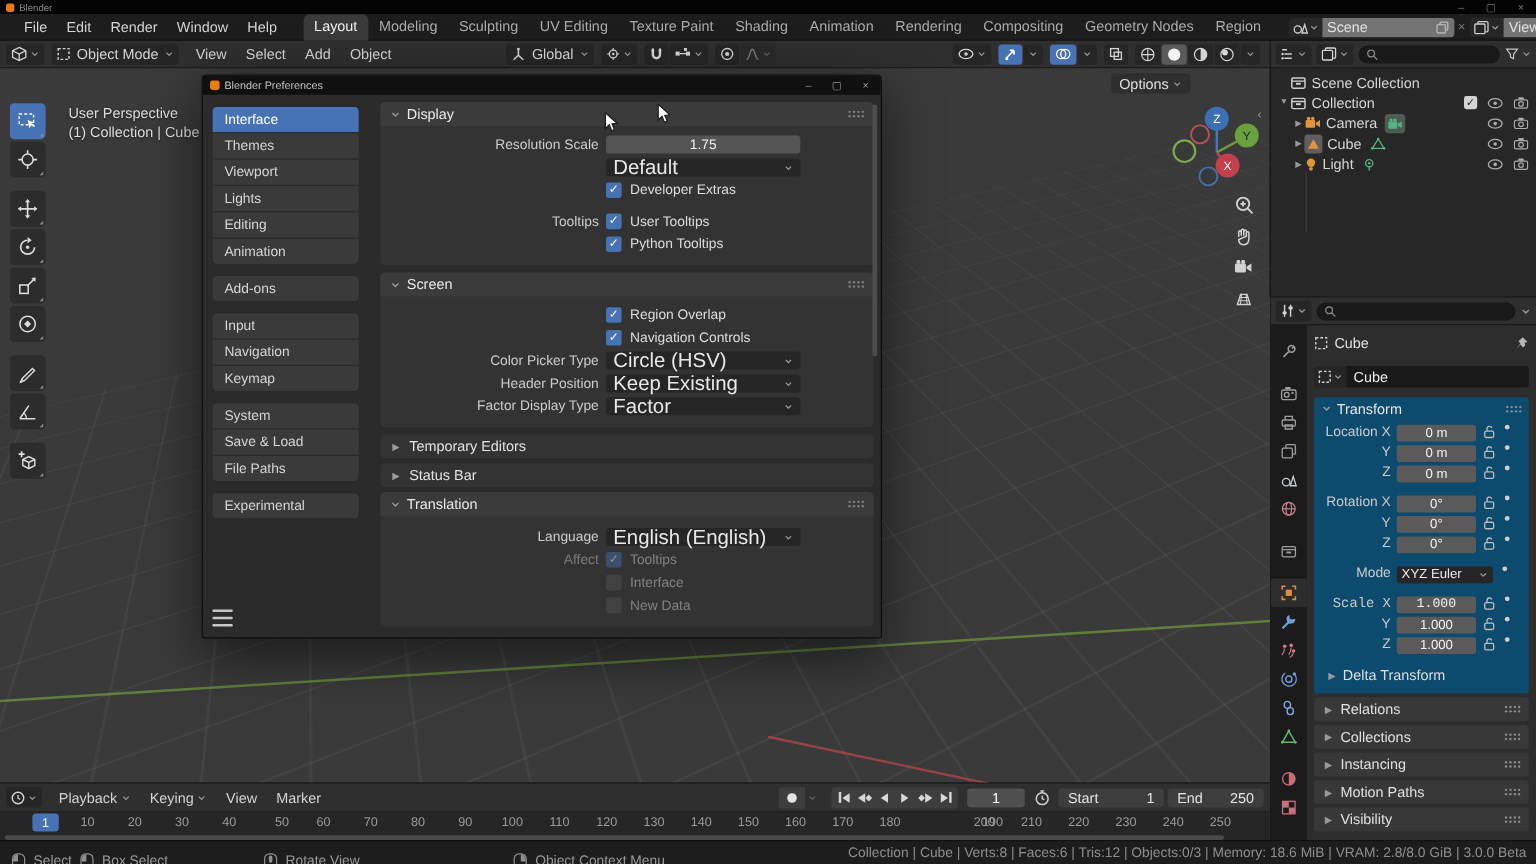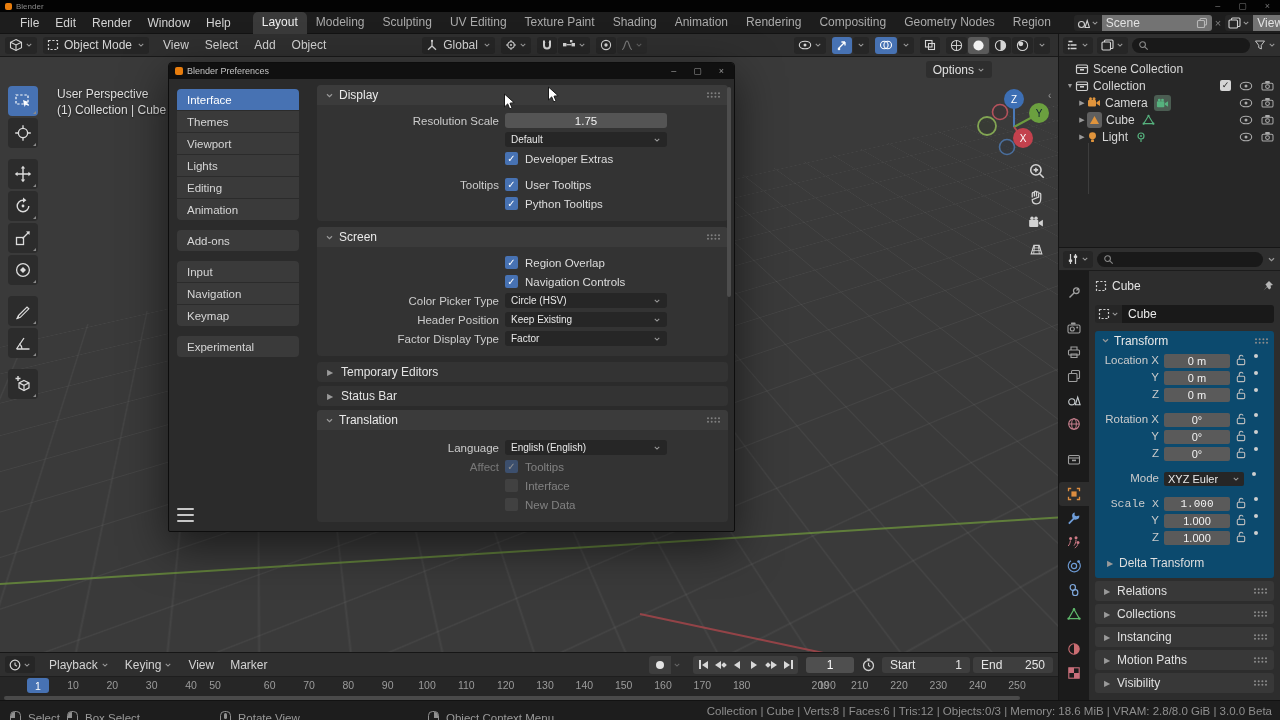--- a/index.html
+++ b/index.html
@@ -97,21 +97,21 @@
   .pgroup{border-radius:4px;overflow:hidden;margin-bottom:10px;display:flex;flex-direction:column;gap:1px;background:#2b2b2b;}
   .pnav-item{height:21px;background:#3a3a3a;color:#d6d6d6;display:flex;align-items:center;padding-left:10px;font-size:11.5px;}
   .pnav-item.active{background:#4772b3;color:#fff;}
   #pbody{position:absolute;left:148px;top:22px;width:411px;}
   .ppanel{background:#333333;border-radius:4px;margin-bottom:6px;}
   .pphead{height:20px;background:#3b3b3b;border-radius:4px 4px 0 0;display:flex;align-items:center;gap:5px;padding:0 8px;color:#eaeaea;}
   .pphead .grip{margin-left:auto;color:#808080;}
   .prow{display:flex;align-items:center;height:19px;}
   .prow .plabel{width:182px;text-align:right;color:#cccccc;font-size:11.5px;flex:none;margin-right:6px;white-space:nowrap;}
   .pslider{width:162px;height:15px;background:#545454;border-radius:3px;display:flex;align-items:center;justify-content:center;color:#f2f2f2;font-size:11.5px;}
-  .pdrop{width:162px;height:15px;background:#262626;border-radius:3px;display:flex;align-items:center;padding:0 6px;box-sizing:border-box;color:#e8e8e8;font-size:10px;}
+  .pdrop{width:162px;height:15px;background:#262626;border-radius:3px;display:flex;align-items:center;padding:0 6px;box-sizing:border-box;color:#e8e8e8;font-size:17px;}
   .pdrop .chevc{margin-left:auto;}
   .cb{width:13px;height:13px;border-radius:2px;background:#545454;flex:none;position:relative;}
   .cb.on{background:#4772b3;}
   .cb.on::after{content:"✓";position:absolute;left:0;top:0;width:13px;height:13px;color:#fff;font-size:10px;line-height:13px;text-align:center;}
   .cblabel{margin-left:7px;color:#dddddd;font-size:11.5px;}
   .dim{opacity:.45;}
   .collrow{background:#333333;border-radius:4px;height:20px;display:flex;align-items:center;gap:6px;padding:0 8px;color:#e3e3e3;margin-bottom:4px;box-sizing:border-box;}
   #pfooter-burger{position:absolute;left:8px;top:445px;width:17px;height:14px;display:flex;flex-direction:column;justify-content:space-between;}
   #pfooter-burger span{height:2.4px;background:#c7c7c7;border-radius:1px;}
   #pscroll{position:absolute;right:3px;top:24px;width:4px;height:210px;background:#4d4d4d;border-radius:2px;}
@@ -771,20 +771,25 @@
         </div>
         <div class="pgroup">
           <div class="pnav-item">Add-ons</div>
         </div>
         <div class="pgroup">
           <div class="pnav-item">Input</div>
           <div class="pnav-item">Navigation</div>
           <div class="pnav-item">Keymap</div>
         </div>
         <div class="pgroup">
+          <div class="pnav-item">System</div>
+          <div class="pnav-item">Save &amp; Load</div>
+          <div class="pnav-item">File Paths</div>
+        </div>
+        <div class="pgroup">
           <div class="pnav-item">Experimental</div>
         </div>
       </div>
     <div id="pbody">
 
       <div class="ppanel">
         <div class="pphead">
           <svg class="ic chevc" width="9" height="9">
               <use href="#s-chev"></use>
             </svg>
@@ -1372,21 +1377,21 @@
           <span>End</span>
           <span>250</span>
         </span>
     </div>
     <div id="ticks">
       <span id="playhead">1</span>
     <span class="tick" style="left: 73px;">10</span>
         <span class="tick" style="left: 112.333px;">20</span>
         <span class="tick" style="left: 151.666px;">30</span>
         <span class="tick" style="left: 190.999px;">40</span>
-        <span class="tick" style="left: 215px;">50</span>
+        <span class="tick" style="left: 235px;">50</span>
         <span class="tick" style="left: 269.665px;">60</span>
         <span class="tick" style="left: 308.998px;">70</span>
         <span class="tick" style="left: 348.331px;">80</span>
         <span class="tick" style="left: 387.664px;">90</span>
         <span class="tick" style="left: 426.997px;">100</span>
         <span class="tick" style="left: 466.33px;">110</span>
         <span class="tick" style="left: 505.663px;">120</span>
         <span class="tick" style="left: 544.996px;">130</span>
         <span class="tick" style="left: 584.329px;">140</span>
         <span class="tick" style="left: 623.662px;">150</span>

